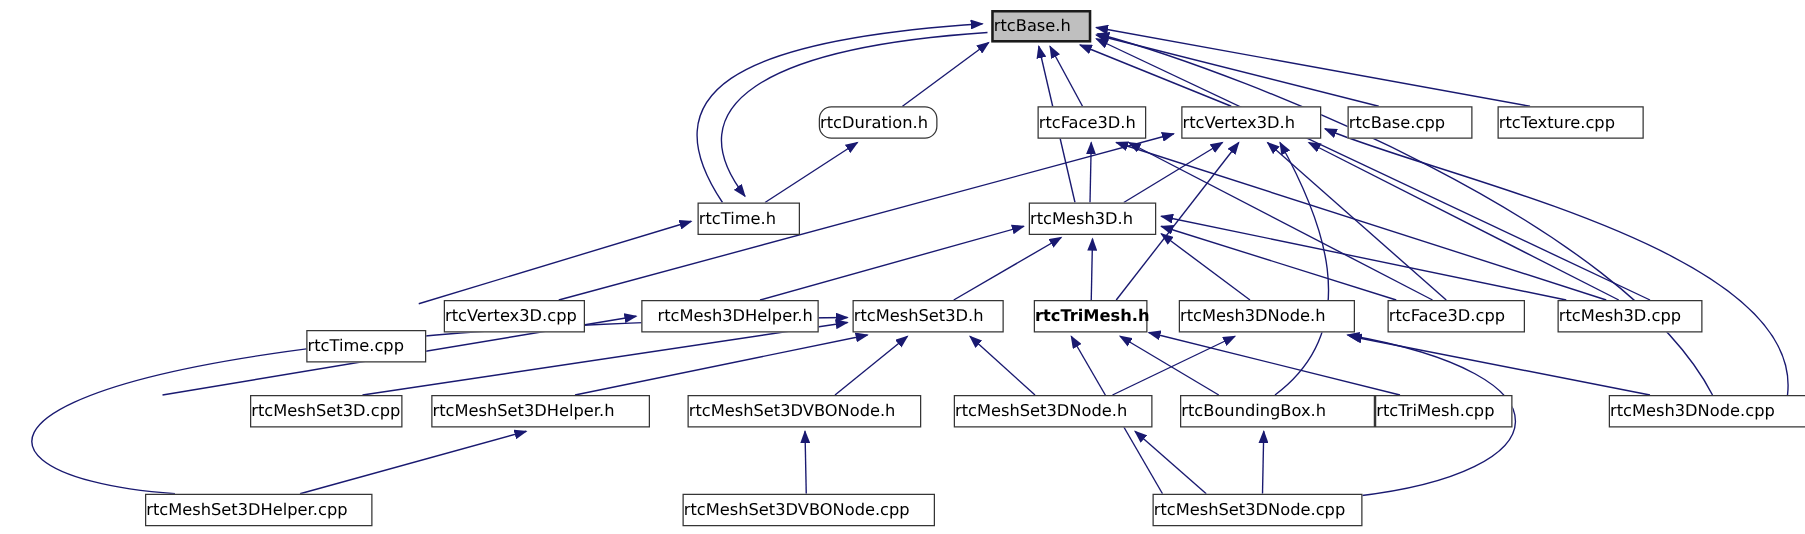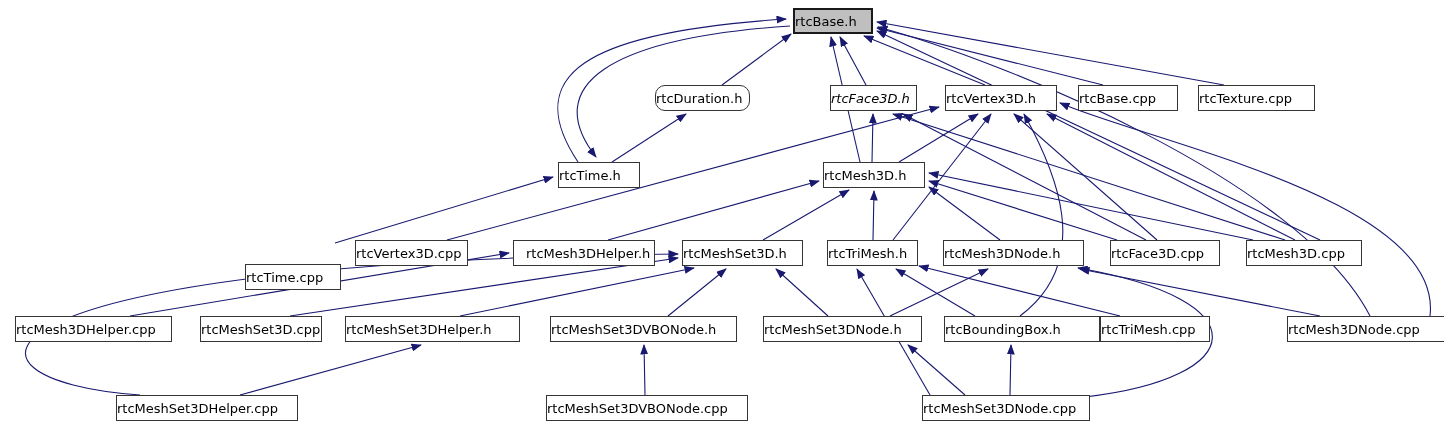--- a/index.html
+++ b/index.html
@@ -104,21 +104,21 @@
         <path d="M1430,316 C1444,200 1150,142 1060,103" class="edge-path" marker-end="url(#arrow)"></path>
       </g>
   </svg>
 
 <div class="graph-node root" style="left: 793px; top: 8px; width: 80px; height: 26px;">
       <span>rtcBase.h</span>
     </div>
     <div class="graph-node" style="left: 655px; top: 85px; width: 95px; height: 26px; border-radius: 10px;">
       <span>rtcDuration.h</span>
     </div>
-    <div class="graph-node" style="left: 830px; top: 85px; width: 87px; height: 26px; font-style: italic;">
+    <div class="graph-node" style="left: 830px; top: 85px; width: 87px; height: 26px;">
       <span>rtcFace3D.h</span>
     </div>
     <div class="graph-node" style="left: 945px; top: 85px; width: 112px; height: 26px;">
       <span>rtcVertex3D.h</span>
     </div>
     <div class="graph-node" style="left: 1078px; top: 85px; width: 100px; height: 26px;">
       <span>rtcBase.cpp</span>
     </div>
     <div class="graph-node" style="left: 1198px; top: 85px; width: 117px; height: 26px;">
       <span>rtcTexture.cpp</span>
@@ -134,34 +134,31 @@
     </div>
     <div class="graph-node" style="left: 355px; top: 240px; width: 113px; height: 26px;">
       <span>rtcVertex3D.cpp</span>
     </div>
     <div class="graph-node" style="left: 513px; top: 240px; width: 142px; height: 26px; padding-left: 12px;">
       <span>rtcMesh3DHelper.h</span>
     </div>
     <div class="graph-node" style="left: 682px; top: 240px; width: 121px; height: 26px;">
       <span>rtcMeshSet3D.h</span>
     </div>
-    <div class="graph-node" style="left: 827px; top: 240px; width: 91px; height: 26px;">
+    <div class="graph-node" style="left: 827px; top: 240px; width: 91px; height: 26px; font-weight: bold;">
       <span>rtcTriMesh.h</span>
     </div>
     <div class="graph-node" style="left: 943px; top: 240px; width: 141px; height: 26px;">
       <span>rtcMesh3DNode.h</span>
     </div>
     <div class="graph-node" style="left: 1110px; top: 240px; width: 110px; height: 26px;">
       <span>rtcFace3D.cpp</span>
     </div>
     <div class="graph-node" style="left: 1246px; top: 240px; width: 116px; height: 26px;">
       <span>rtcMesh3D.cpp</span>
-    </div>
-    <div class="graph-node" style="left: 15px; top: 316px; width: 157px; height: 26px;">
-      <span>rtcMesh3DHelper.cpp</span>
     </div>
     <div class="graph-node" style="left: 200px; top: 316px; width: 122px; height: 26px;">
       <span>rtcMeshSet3D.cpp</span>
     </div>
     <div class="graph-node" style="left: 345px; top: 316px; width: 175px; height: 26px;">
       <span>rtcMeshSet3DHelper.h</span>
     </div>
     <div class="graph-node" style="left: 550px; top: 316px; width: 187px; height: 26px;">
       <span>rtcMeshSet3DVBONode.h</span>
     </div>

